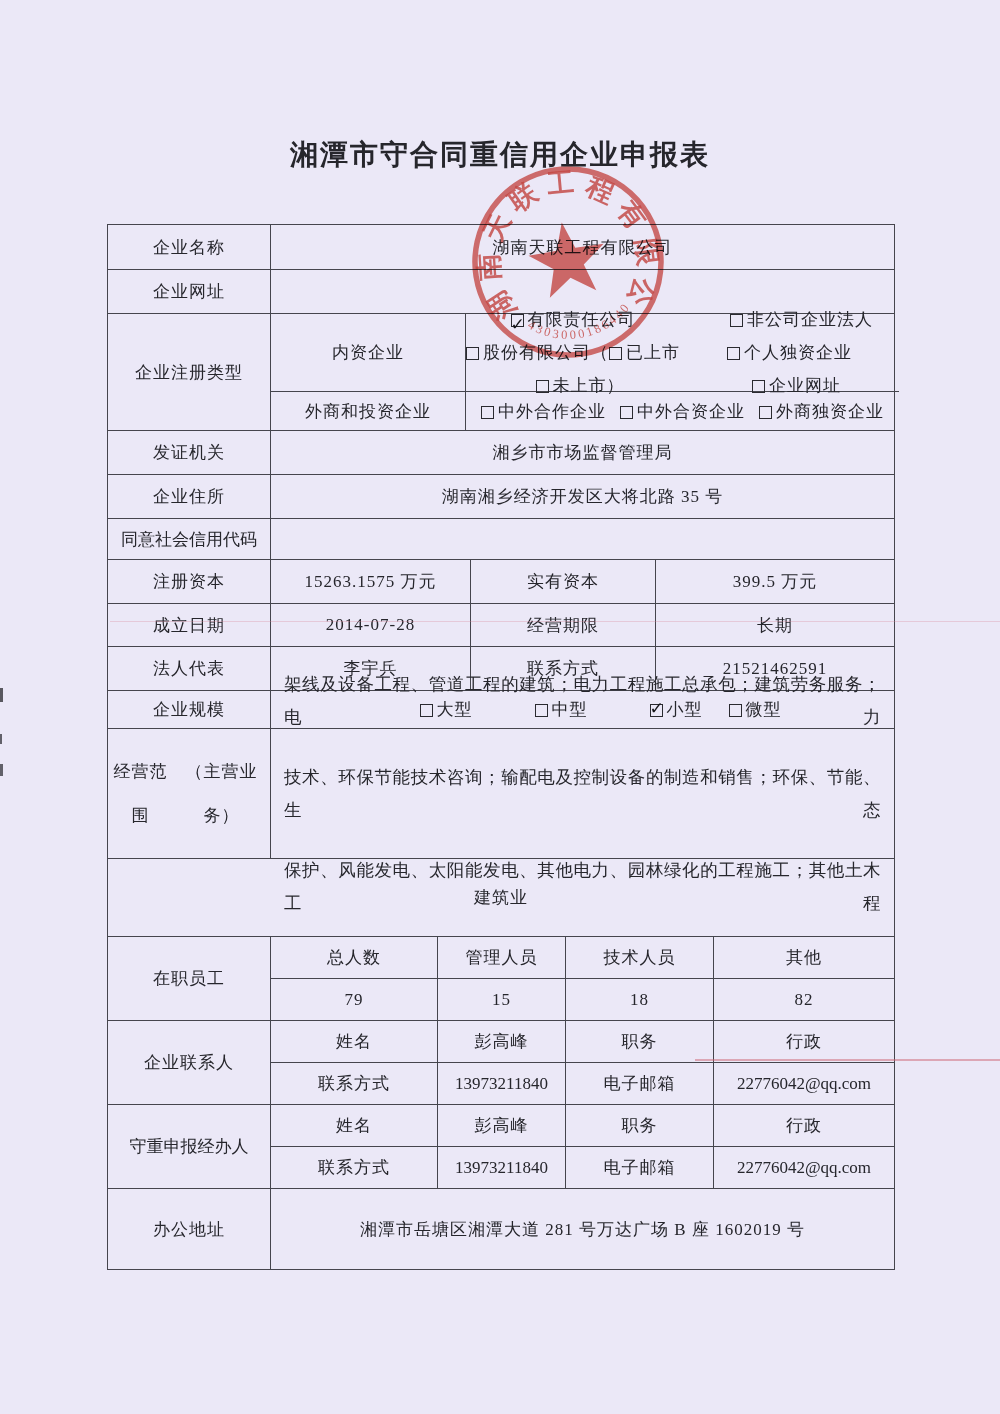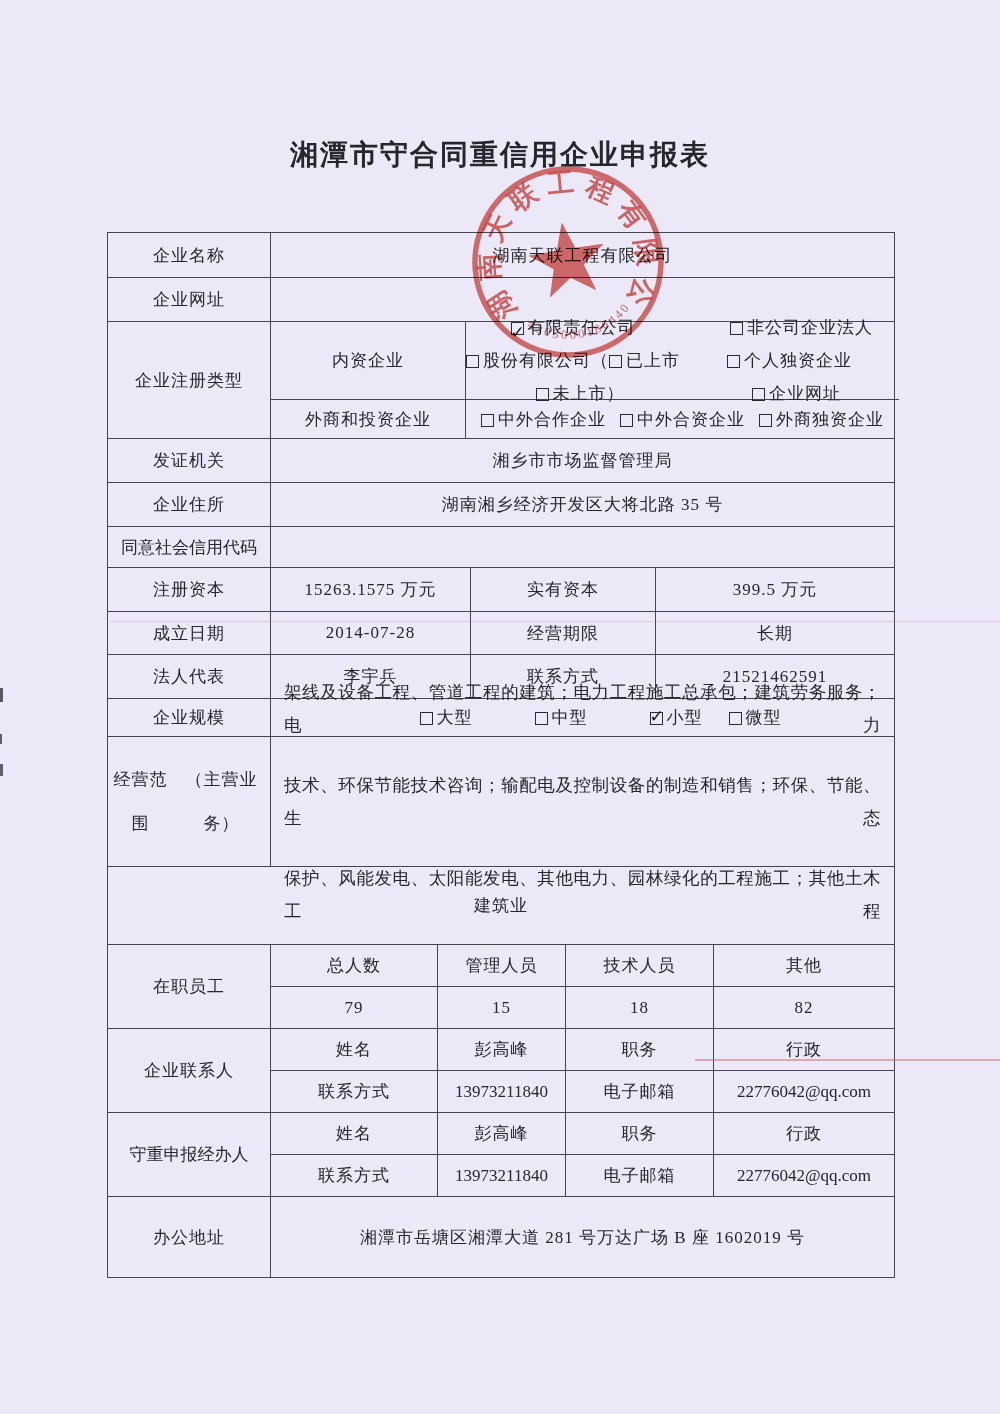--- a/index.html
+++ b/index.html
@@ -12,21 +12,21 @@
     width:1000px; height:1414px;
     background:#ebe8f7;
     overflow:hidden;
   }
   .title {
     position:absolute; left:0; top:136px; width:1000px;
     text-align:center; font-size:28px; font-weight:bold;
     letter-spacing:2px; margin:0;
   }
   .tbl {
-    position:absolute; left:107px; top:232px; width:786px;
+    position:absolute; left:107px; top:224px; width:786px;
     border:1px solid #45454d;
     font-size:17px;
   }
   .row { display:flex; border-bottom:1px solid #45454d; box-sizing:border-box; align-items:stretch; }
   .row:last-child { border-bottom:none; }
   .cell {
     border-right:1px solid #45454d; box-sizing:border-box;
     display:flex; align-items:center; justify-content:center;
     text-align:center; letter-spacing:1px;
   }

